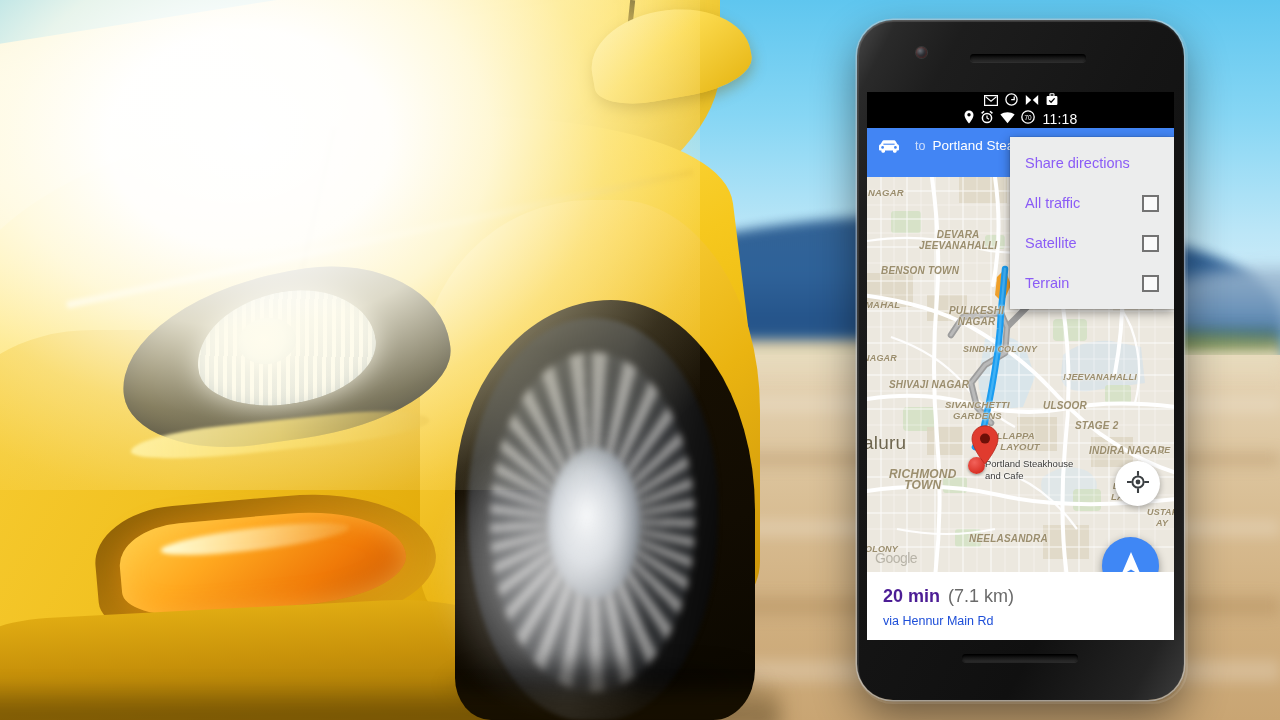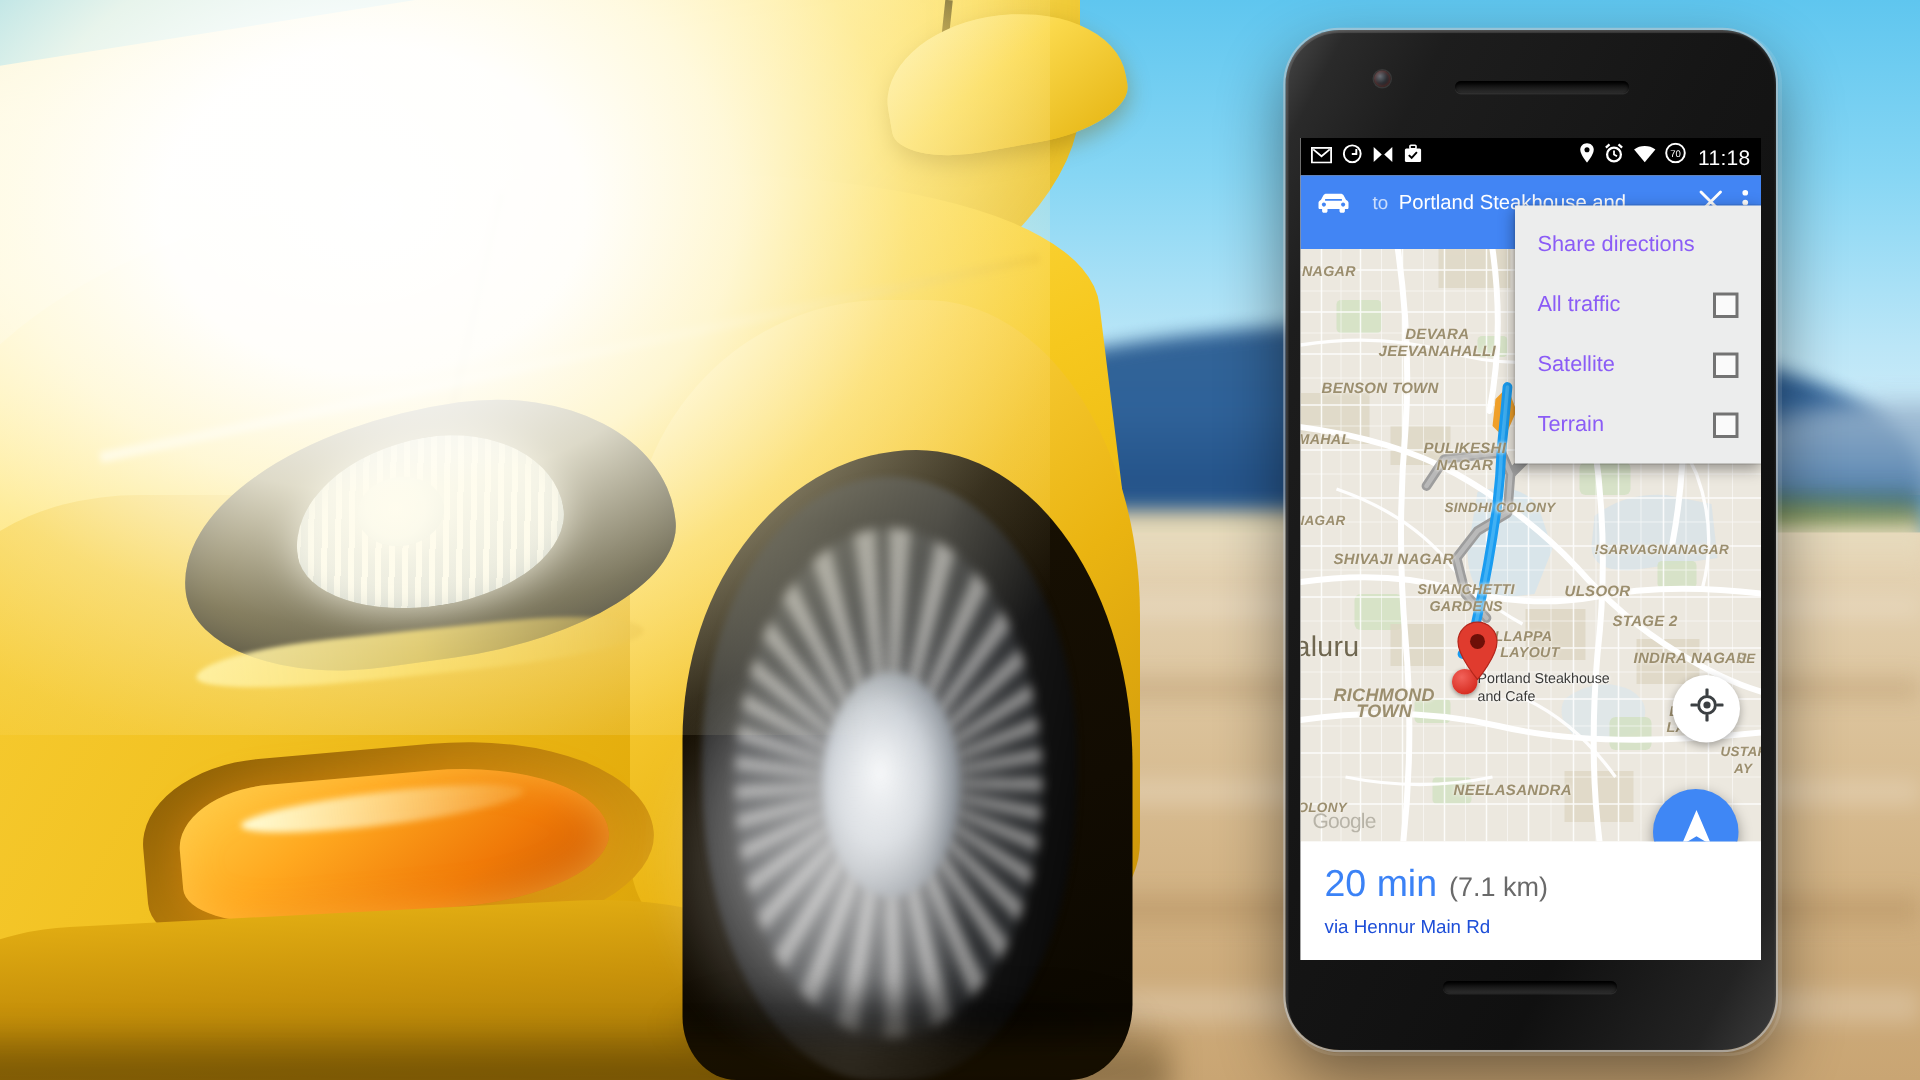--- a/index.html
+++ b/index.html
@@ -276,26 +276,27 @@
   .screen {
     position: absolute; left: 10px; top: 72px;
     width: 307px; height: 548px;
     background: #fff;
     overflow: hidden;
   }
 
   
   .statusbar {
     position: relative;
-    height: 25px; width: 100%;
+    height: 36px; width: 100%;
     background: #000;
     display: flex; align-items: center;
     padding: 0 7px;
     box-sizing: border-box;
     color: #fff;
+    flex-direction: column;
   }
   .sb-left { display: flex; align-items: center; gap: 7px; flex: 1; }
   .sb-right { display: flex; align-items: center; gap: 6px; }
   .sb-icon { display: block; }
   .sb-time {
     font-size: 14px; color: #fff; letter-spacing: .2px;
     font-family: "Liberation Sans", sans-serif;
     margin-left: 2px;
   }
 
@@ -412,21 +413,21 @@
   
   .infocard {
     position: relative;
     background: #fff;
     height: 79px;
     padding: 14px 16px 0 16px;
     box-sizing: border-box;
     z-index: 8;
   }
   .eta-row { display: flex; align-items: baseline; gap: 8px; }
-  .eta-time { font-size: 25px; color: #3b82f6; }
+  .eta-time { font-size: 18px; color: #4c1d95; font-weight: bold; }
   .eta-dist { font-size: 18px; color: #6a6a6a; }
   .eta-via { font-size: 12.5px; color: #1d4ed8; margin-top: 7px; }
 </style>
 </head>
 <body>
 
 <div id="stage">
 
   <div>
     <div class="bg-sky"></div>
@@ -653,21 +654,21 @@
 JEEVANAHALLI</div>
           <div class="map-label" style="left:14px;top:88px;font-size:10px;">BENSON TOWN</div>
           <div class="map-label" style="left:-2px;top:122px;font-size:9.5px;">MAHAL</div>
           <div class="map-label" style="left:82px;top:128px;font-size:10px;">PULIKESHI
 NAGAR</div>
           <div class="map-label" style="left:96px;top:167px;font-size:9px;">SINDHI COLONY</div>
           <div class="map-label" style="left:22px;top:202px;font-size:10px;">SHIVAJI NAGAR</div>
           <div class="map-label" style="left:78px;top:222px;font-size:9.5px;">SIVANCHETTI
 GARDENS</div>
           <div class="map-label" style="left:-4px;top:176px;font-size:9px;">NAGAR</div>
-          <div class="map-label" style="left:196px;top:195px;font-size:9px;">!SARVAGNANAGAR</div>
+          <div class="map-label" style="left:196px;top:195px;font-size:9px;">!JEEVANAHALLI</div>
           <div class="map-label" style="left:176px;top:223px;font-size:10px;">ULSOOR</div>
           <div class="map-label" style="left:208px;top:243px;font-size:10px;">STAGE 2</div>
           <div class="map-label" style="left:118px;top:253px;font-size:9.5px;">ELLAPPA
 TY LAYOUT</div>
           <div class="map-label" style="left:222px;top:268px;font-size:10px;">INDIRA NAGAR</div>
           <div class="map-label" style="left:22px;top:292px;font-size:12px;">RICHMOND
 TOWN</div>
           <div class="map-label" style="left:244px;top:303px;font-size:9.5px;">DOMLU
 LAYOUT</div>
           <div class="map-label" style="left:272px;top:2px;font-size:9px;">HABI</div>

